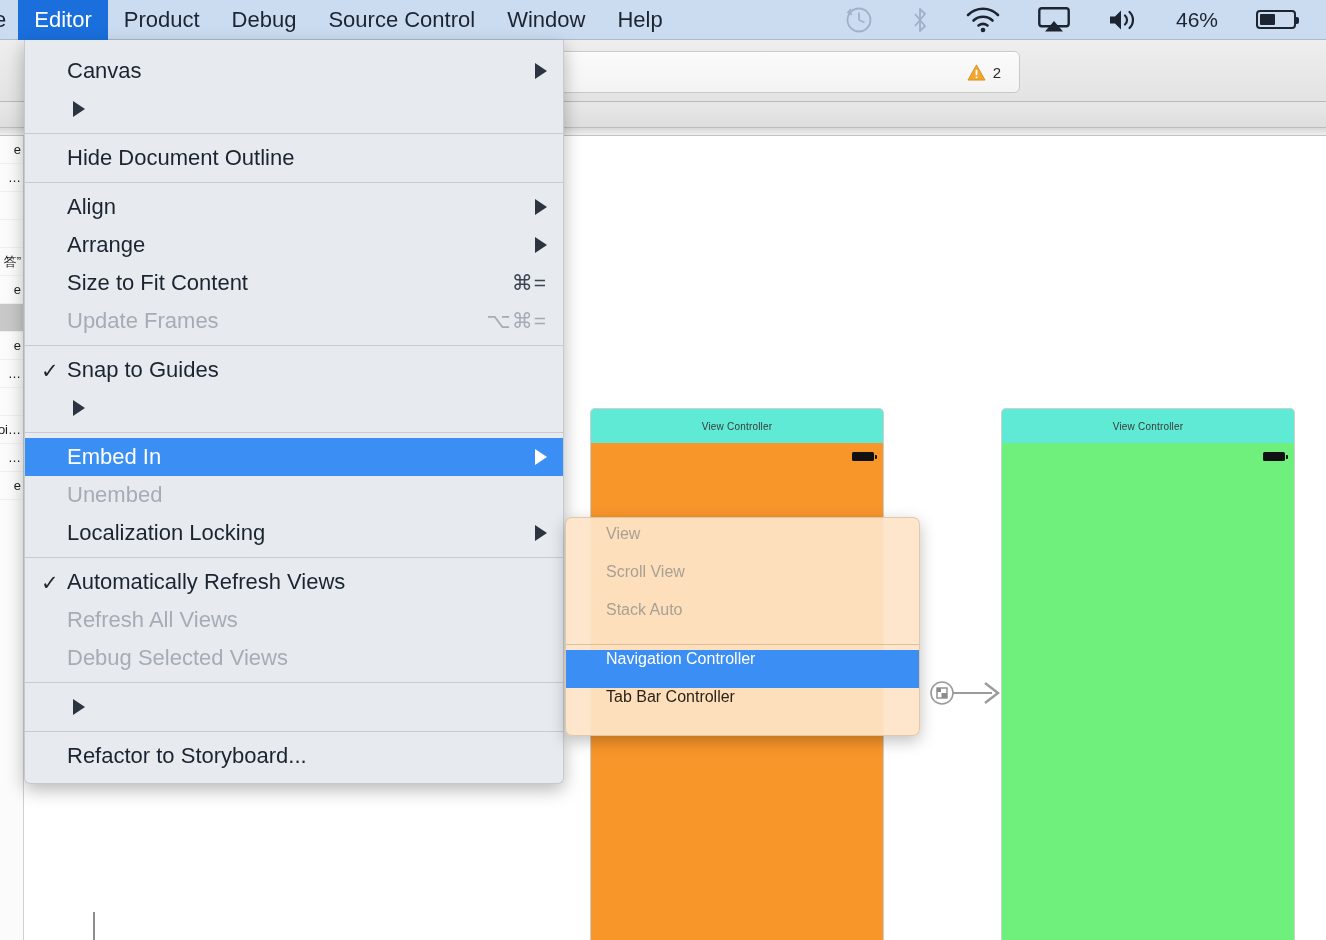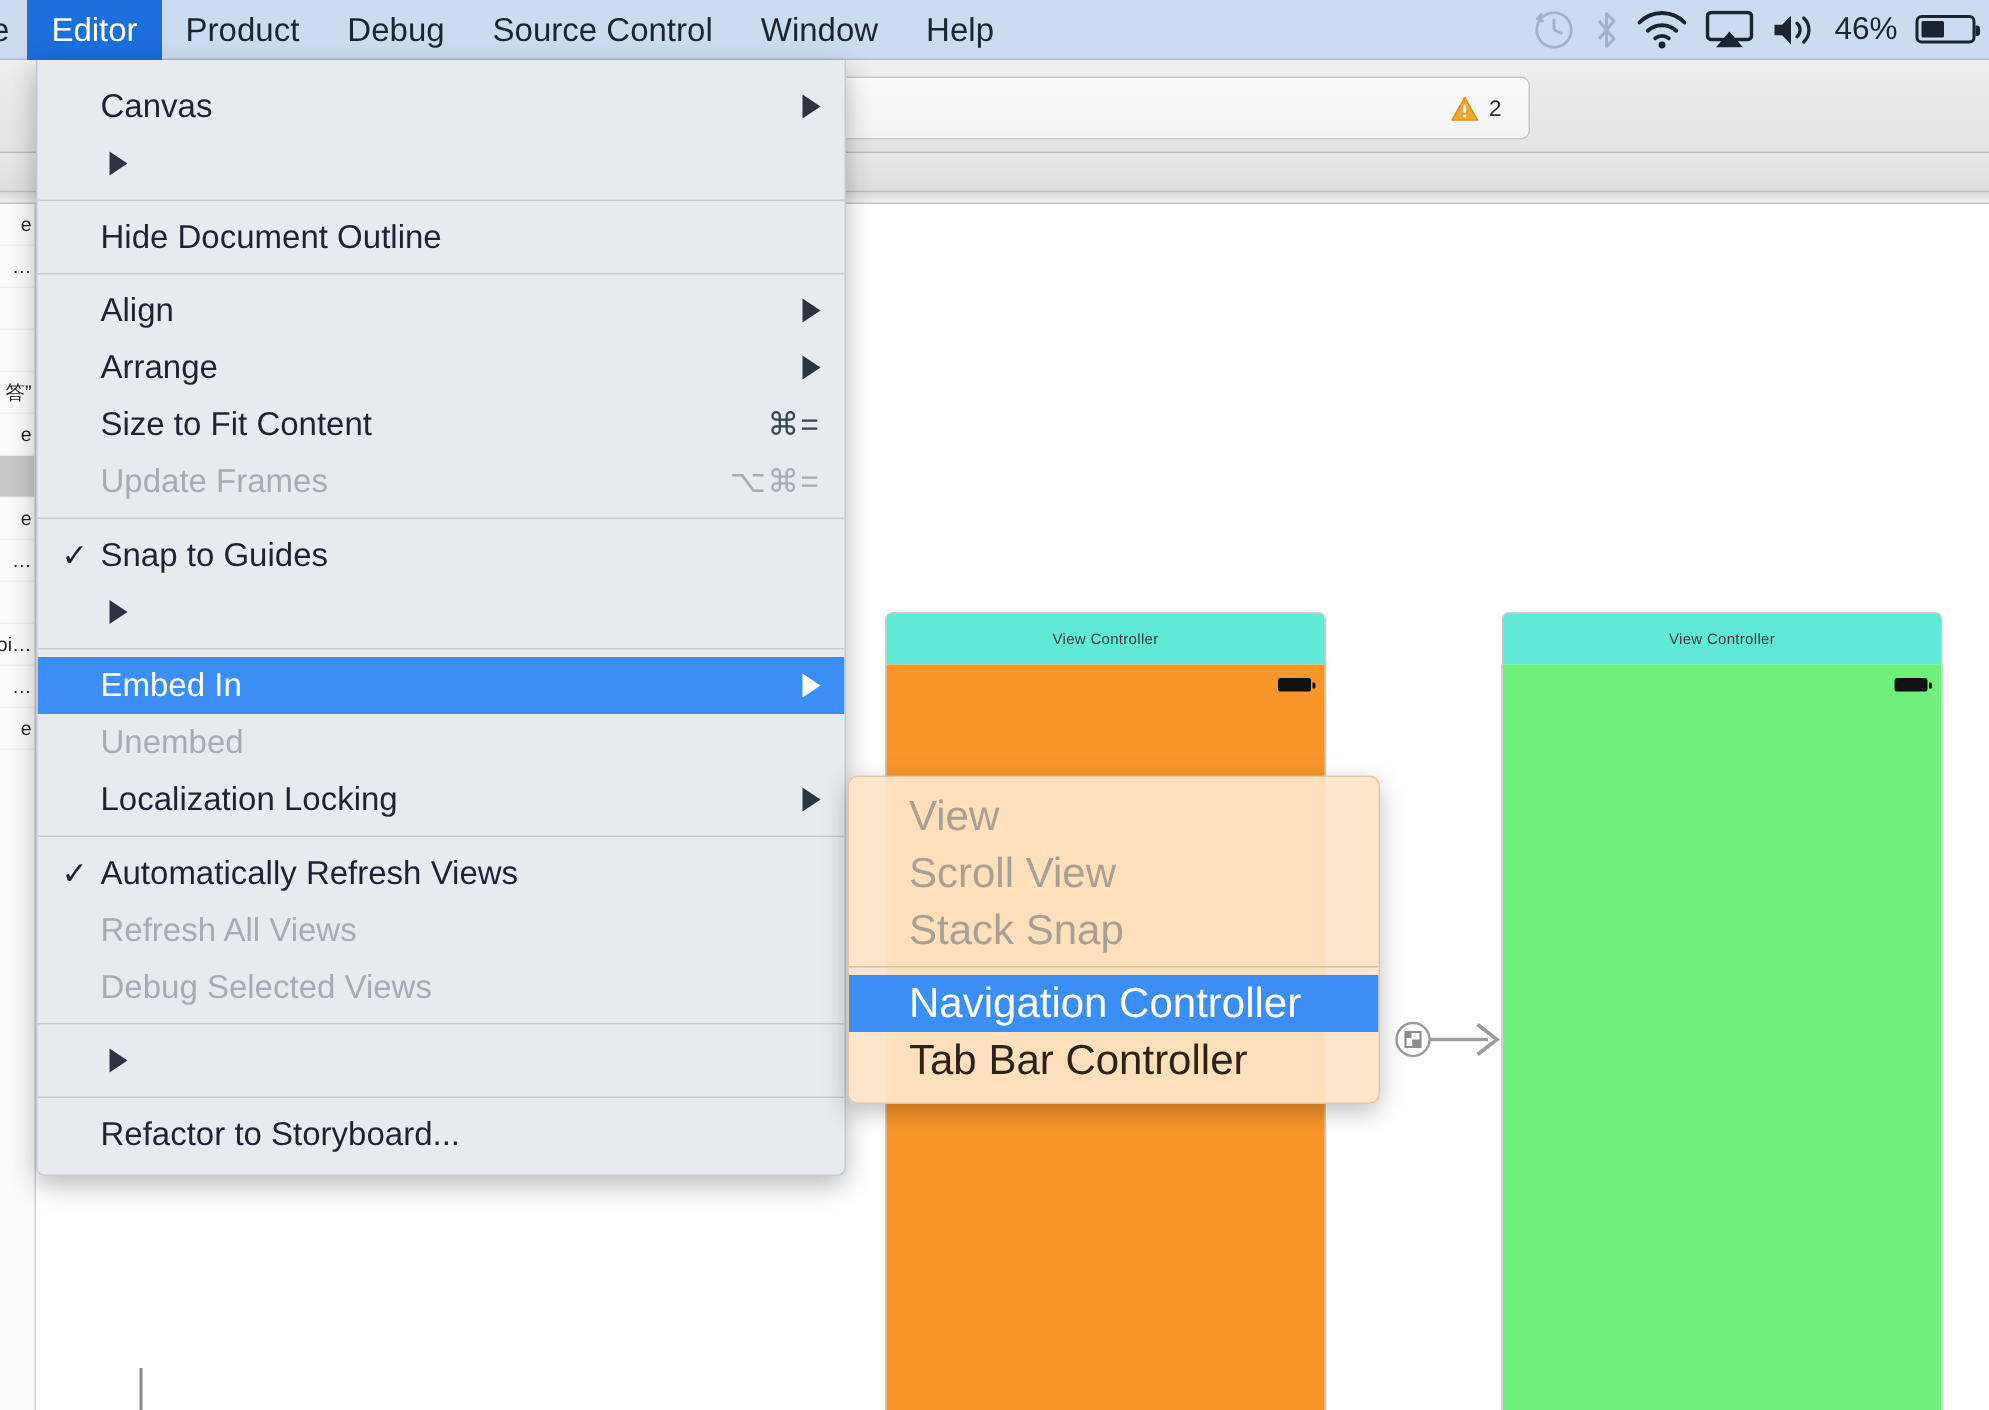--- a/index.html
+++ b/index.html
@@ -99,21 +99,21 @@
     font-size: 22px; color: #1b2430;
   }
   .mb-item {
     display: flex; align-items: center; padding: 0 16px; height: 40px;
     white-space: nowrap;
   }
   .mb-item.active { background: #1a6fdc; color: #ffffff; }
   .mb-item.clip { padding-left: 0; padding-right: 12px; margin-left: -6px; }
   .mb-right {
     margin-left: auto; display: flex; align-items: center;
-    gap: 12px; padding-right: 9px;
+    gap: 38px; padding-right: 30px;
   }
   .mb-right .ic { display: flex; align-items: center; }
   .batt-pct { font-size: 21px; color: #1b2430; }
   .batt-ind {
     width: 40px; height: 19px; border: 2px solid #1b2430; border-radius: 4px;
     position: relative; display: flex; align-items: center; padding: 2px;
   }
   .batt-ind::after {
     content: ""; position: absolute; right: -5px; top: 5px;
     width: 3px; height: 7px; background: #1b2430; border-radius: 0 2px 2px 0;
@@ -158,23 +158,23 @@
   .submenu {
     position: absolute; left: 565px; top: 517px; width: 355px;
     background: rgba(253, 228, 199, 0.93);
     border: 1px solid rgba(205,175,140,.55);
     border-radius: 7px;
     box-shadow: 0 5px 16px rgba(0,0,0,.25);
     padding: 7px 0 9px 0;
     overflow: hidden;
   }
   .smi {
-    height: 38px; display: flex; align-items: center;
+    height: 38px; display: flex; align-items: flex-start;
     padding: 0 16px 0 40px;
-    font-size: 28px; color: #2b2318; white-space: nowrap;
+    font-size: 16px; color: #2b2318; white-space: nowrap;
   }
   .smi.disabled { color: #a9a094; }
   .smi.hl { background: #3b8ef3; color: #ffffff; }
   .sep2 { height: 1px; background: rgba(198,168,134,.6); margin: 5px 0; }
 </style>
 </head>
 <body>
 
 <div id="root">
 
@@ -376,21 +376,21 @@
   </div>
 
   <div class="submenu">
     <div class="smi disabled">
       <span>View</span>
     </div>
     <div class="smi disabled">
       <span>Scroll View</span>
     </div>
     <div class="smi disabled">
-      <span>Stack Snap</span>
+      <span>Stack Auto</span>
     </div>
     <div class="sep2"></div>
     <div class="smi hl">
       <span>Navigation Controller</span>
     </div>
     <div class="smi">
       <span>Tab Bar Controller</span>
     </div>
   </div>
 

